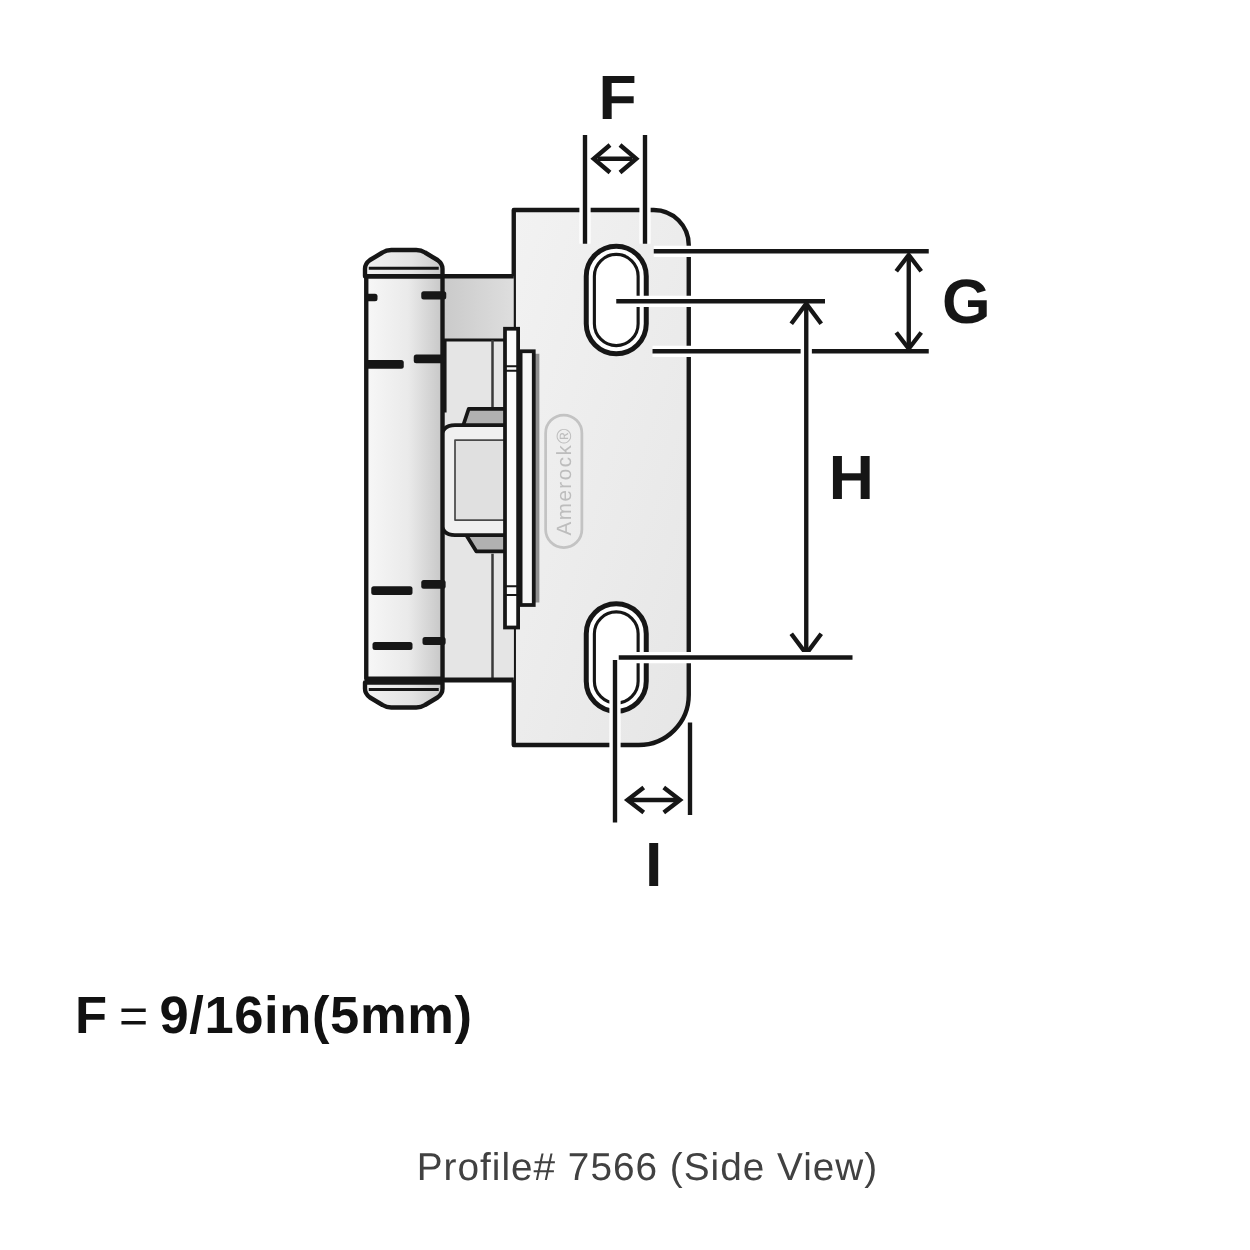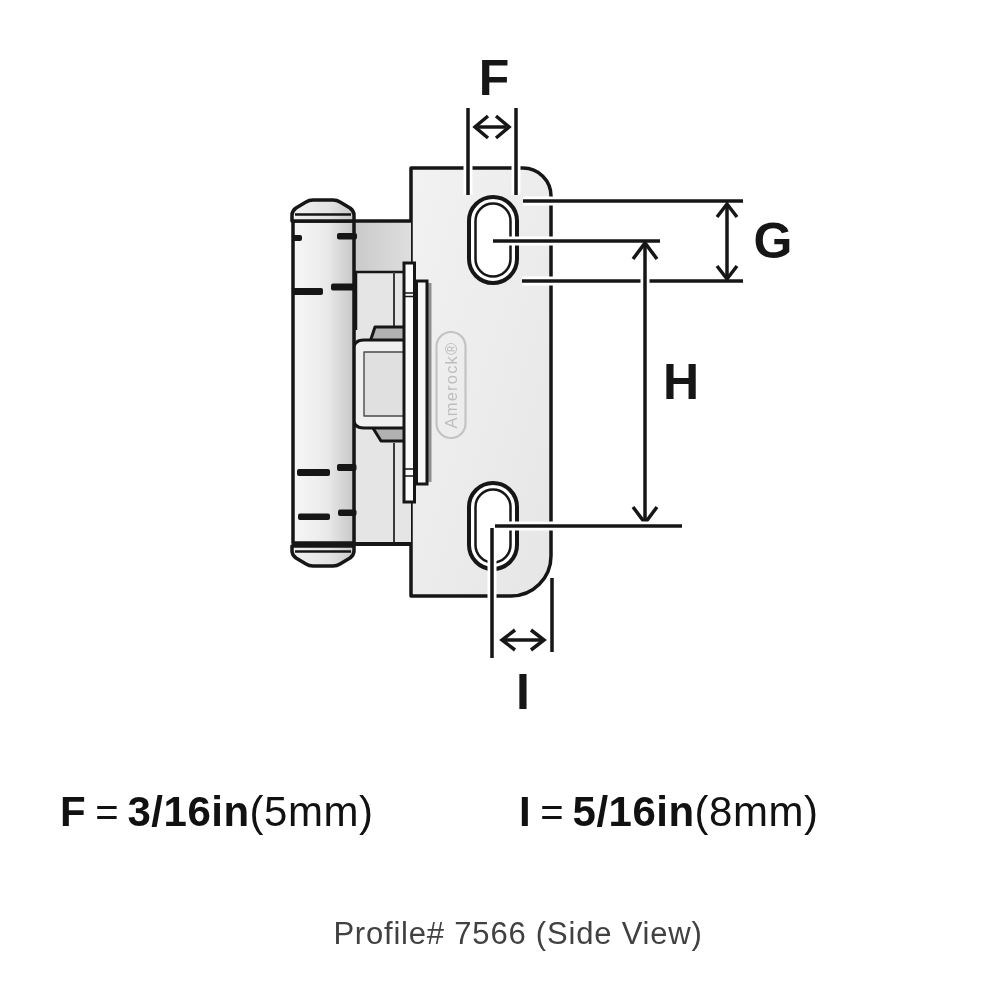--- a/index.html
+++ b/index.html
@@ -9,21 +9,21 @@
   }
   .stage{position:absolute;left:0;top:0;width:1000px;height:1000px;}
   svg{display:block;}
   .legend-col{position:absolute;top:786px;color:#111;}
   .legend-col.left{left:60px;}
   .legend-col.right{left:519px;}
   .legend-row{height:52px;line-height:52px;font-size:42px;white-space:nowrap;}
   .legend-row .dim-letter{font-weight:bold;letter-spacing:0.5px;}
   .legend-row .dim-eq{font-weight:normal;margin:0 9px;font-size:40px;}
   .legend-row .dim-value{font-weight:bold;letter-spacing:0.5px;}
-  .legend-row .dim-metric{font-weight:normal;letter-spacing:0.5px;}
+  .legend-row .dim-metric{font-weight:bold;letter-spacing:0.5px;}
   .footer{
     position:absolute;left:0;top:916px;width:1000px;text-align:center;
     font-size:31px;letter-spacing:0.8px;color:#414141;font-weight:normal;padding-left:18px;
   }
 </style>
 </head>
 <body>
 
 <div class="stage">
 <svg width="1000" height="1000" viewBox="0 0 1000 1000" aria-hidden="true">
@@ -149,22 +149,19 @@
     <text x="494" y="95">F</text>
     <text x="773" y="258">G</text>
     <text x="681" y="399">H</text>
     <text x="523" y="709">I</text>
   </g>
 </svg>
 </div>
 
 <div class="legend-col left">
   <div class="legend-row">
-    <span class="dim-letter">F</span><span class="dim-eq">=</span><span class="dim-value">3/16in</span><span class="dim-metric">(5mm)</span>
+    <span class="dim-letter">F</span><span class="dim-eq">=</span><span class="dim-value">9/16in</span><span class="dim-metric">(5mm)</span>
   </div>
 </div>
 <div class="legend-col right">
-  <div class="legend-row">
-    <span class="dim-letter">I</span><span class="dim-eq">=</span><span class="dim-value">5/16in</span><span class="dim-metric">(8mm)</span>
-  </div>
 </div>
 
 <div class="footer">Profile# 7566 (Side View)</div>
 
 </body></html>

